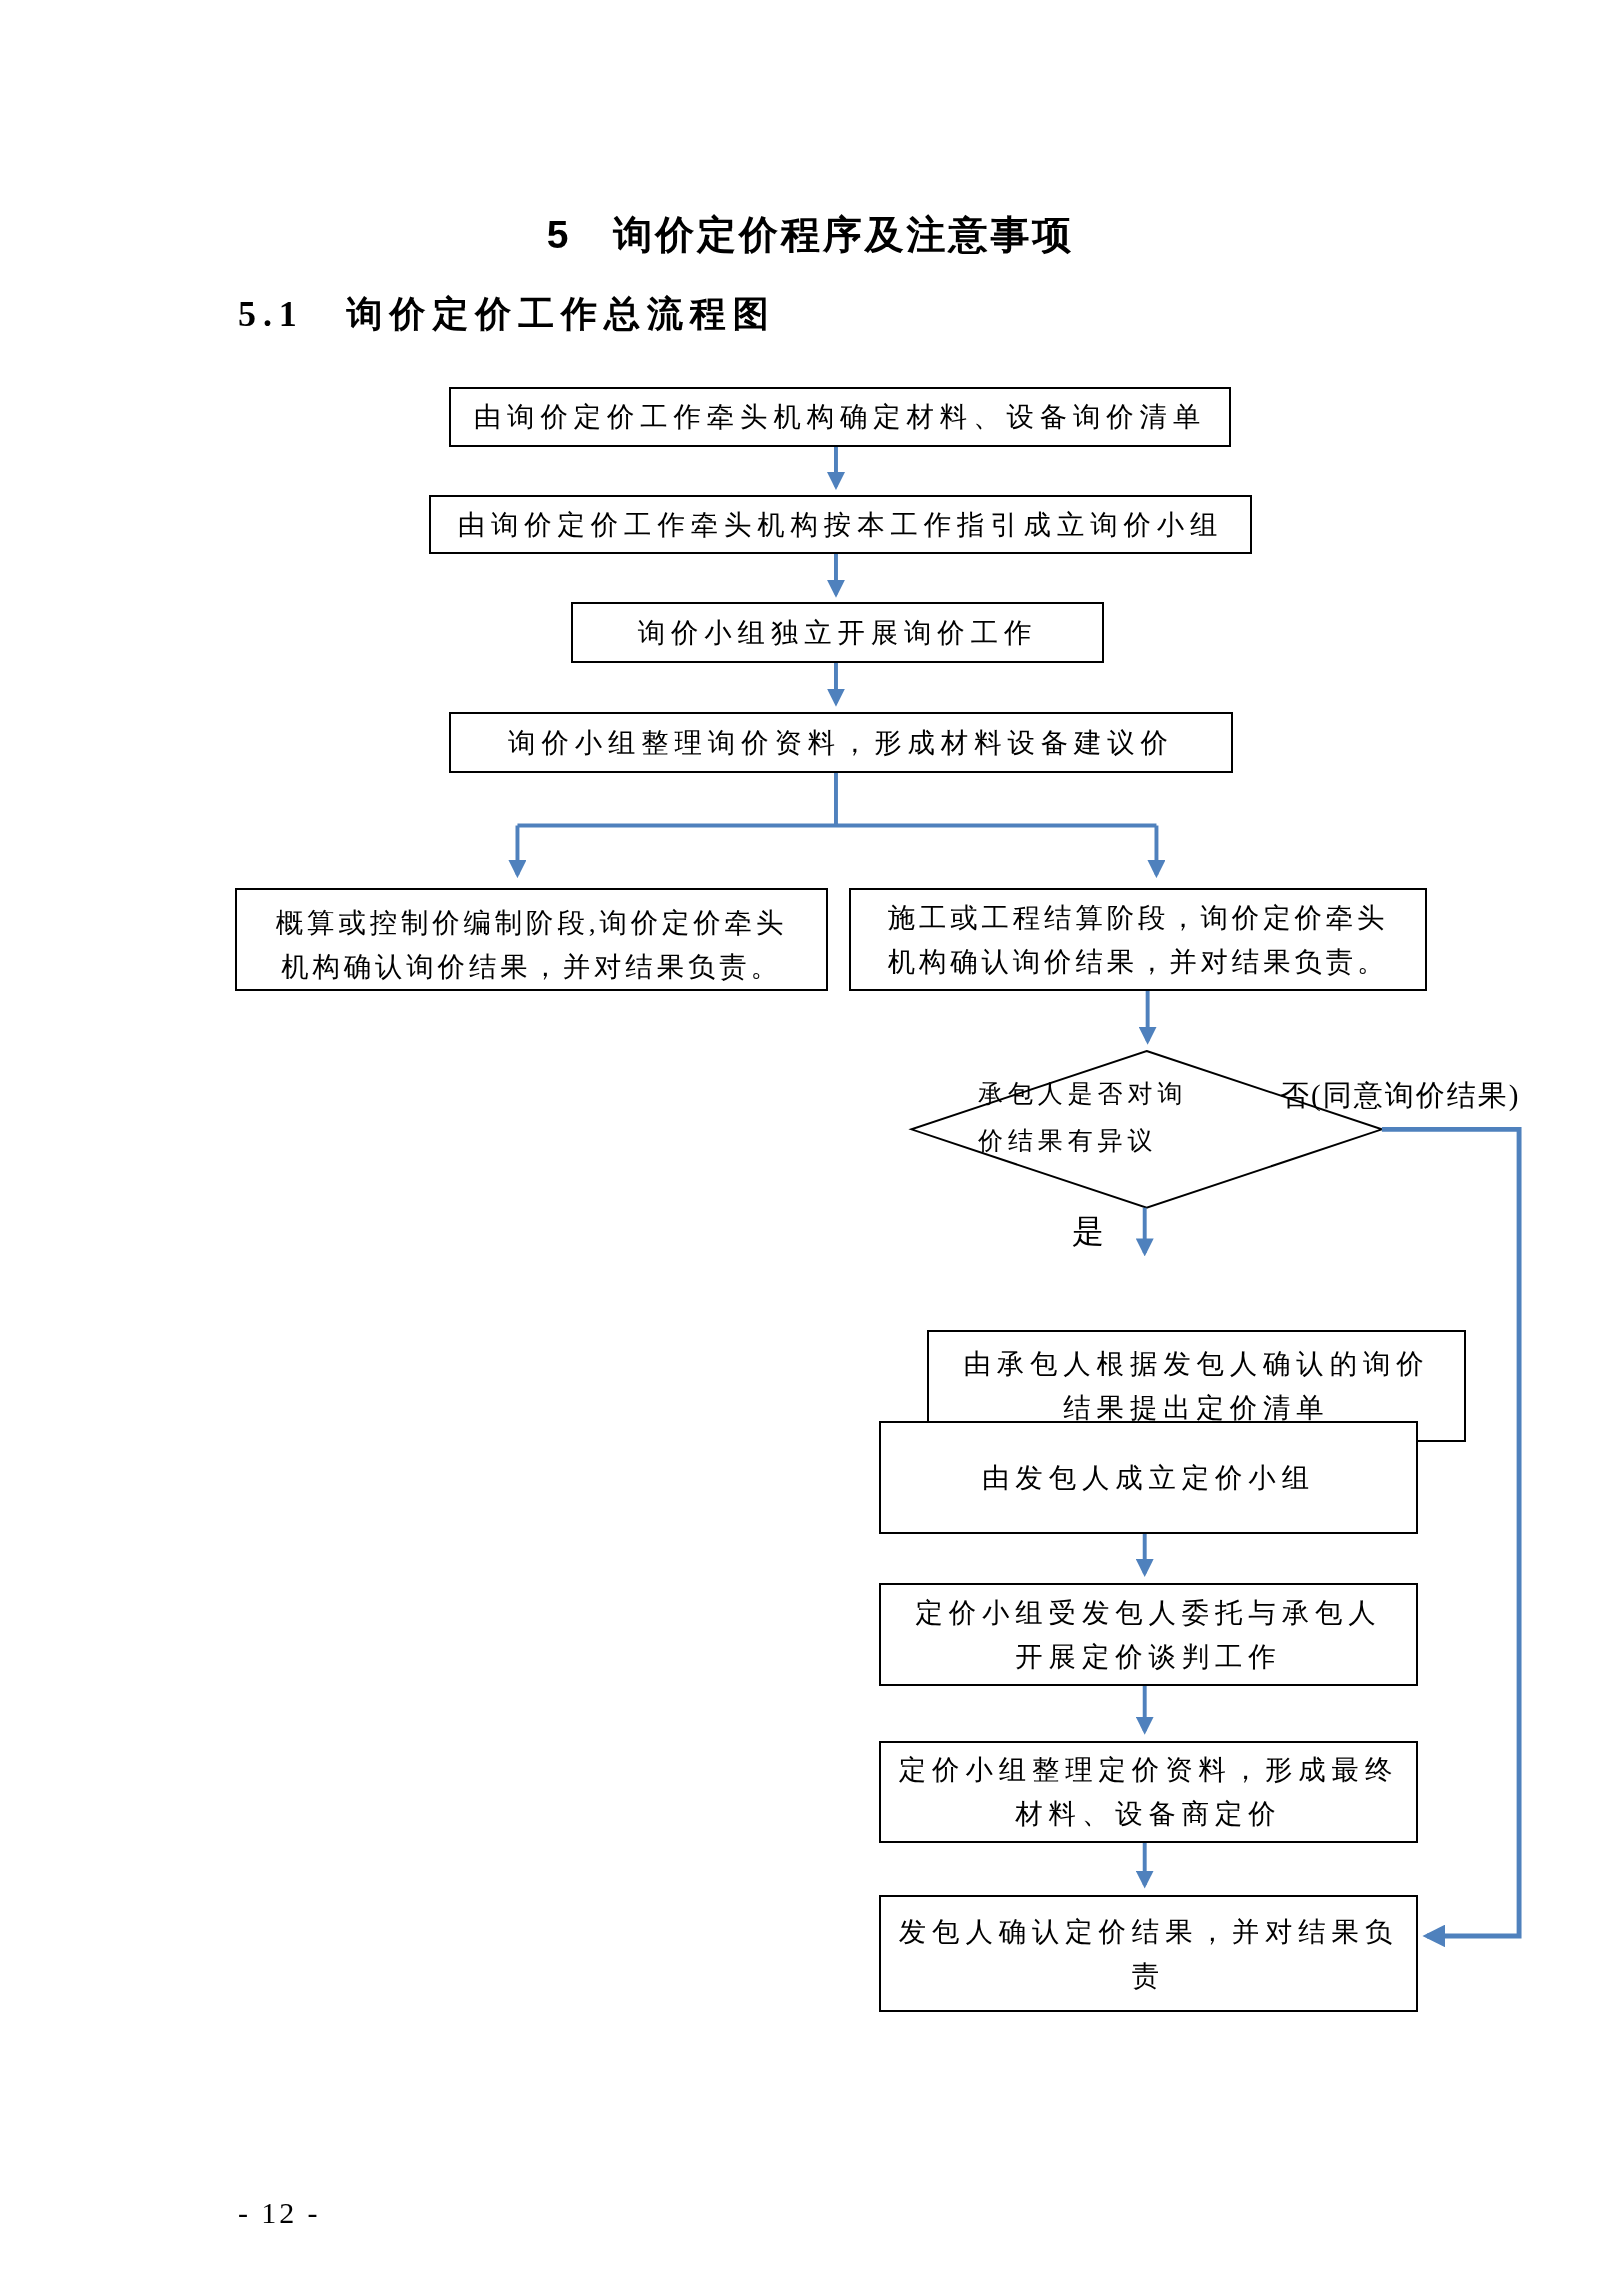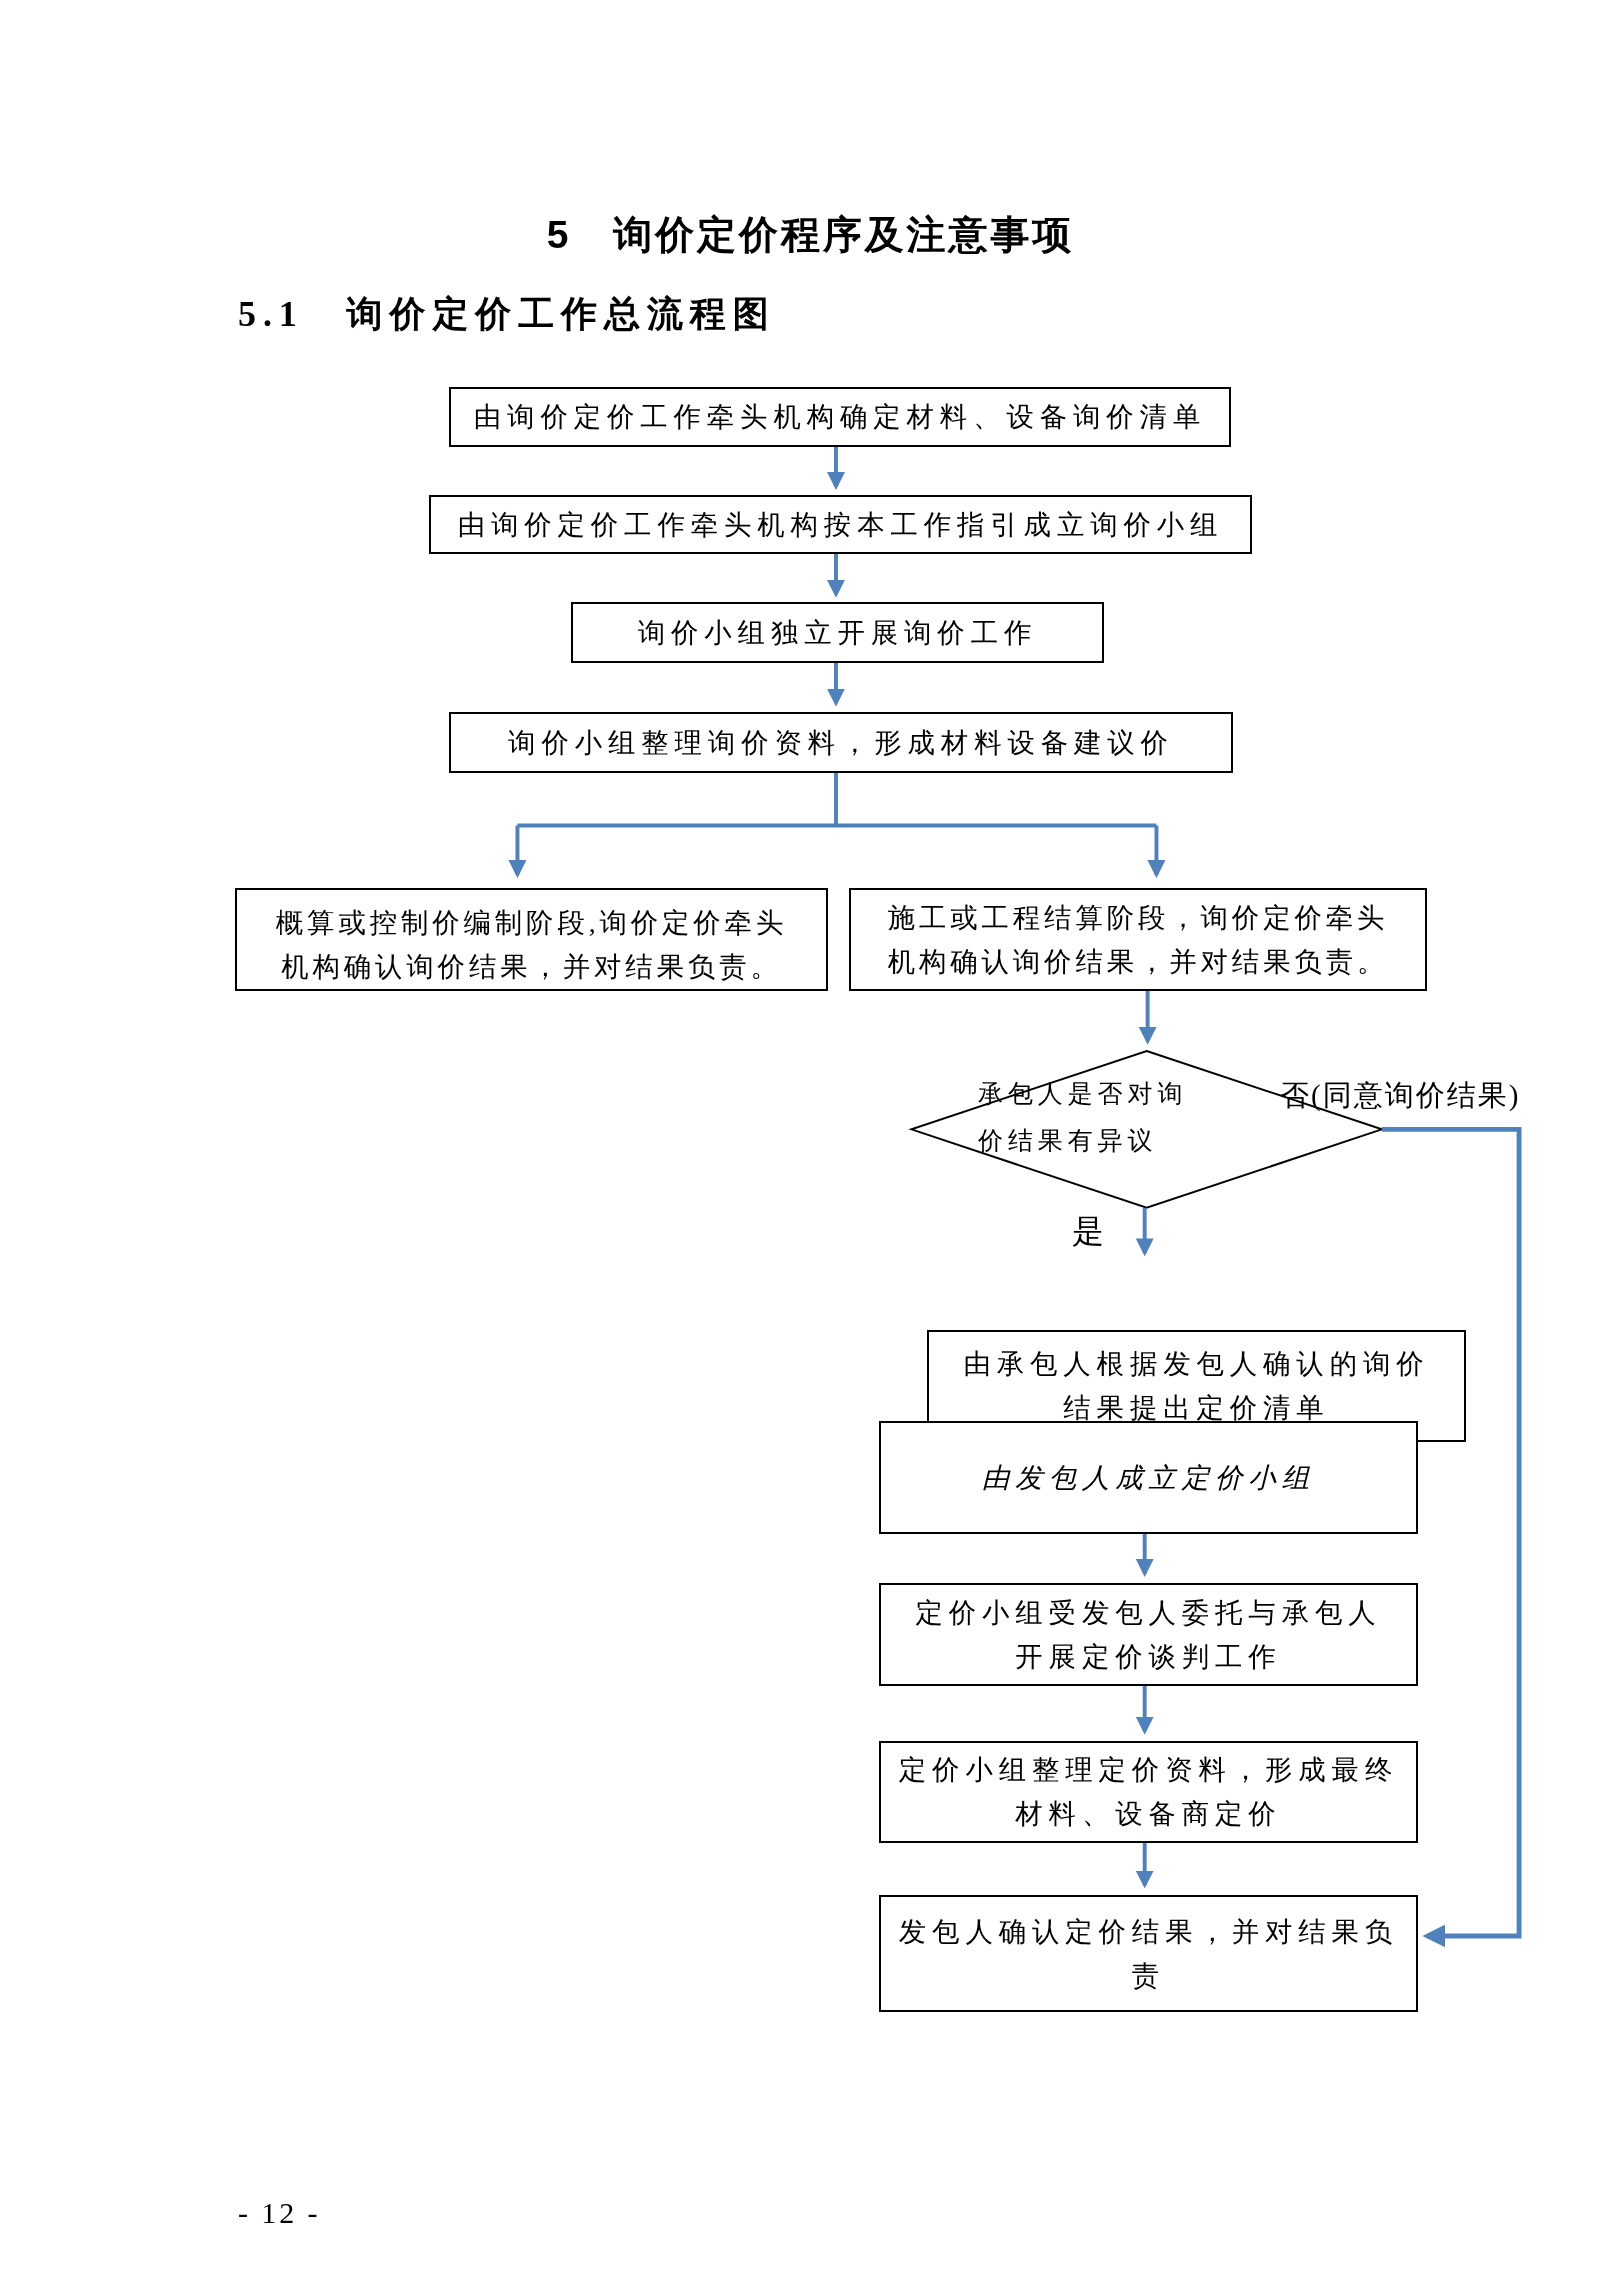--- a/index.html
+++ b/index.html
@@ -95,21 +95,21 @@
     <div>价结果有异议</div>
   </div>
   <div class="lbl lbl-no">否(同意询价结果)</div>
   <div class="lbl lbl-yes">是</div>
 
   <div class="fbox" style="left:879px;top:1330px;width:535px;height:108px;margin-left:48px;">
     <span class="ln">由承包人根据发包人确认的询价</span>
     <span class="ln">结果提出定价清单</span>
   </div>
 
-  <div class="fbox" style="left:879px;top:1421px;width:535px;height:109px;font-style:italic;">
+  <div class="fbox" style="left:879px;top:1421px;width:535px;height:109px;">
     <span class="ln">由发包人成立定价小组</span>
   </div>
 
   <div class="fbox" style="left:879px;top:1583px;width:535px;height:99px;">
     <span class="ln">定价小组受发包人委托与承包人</span>
     <span class="ln">开展定价谈判工作</span>
   </div>
 
   <div class="fbox" style="left:879px;top:1895px;width:535px;height:113px;">
     <span class="ln">发包人确认定价结果，并对结果负</span>

